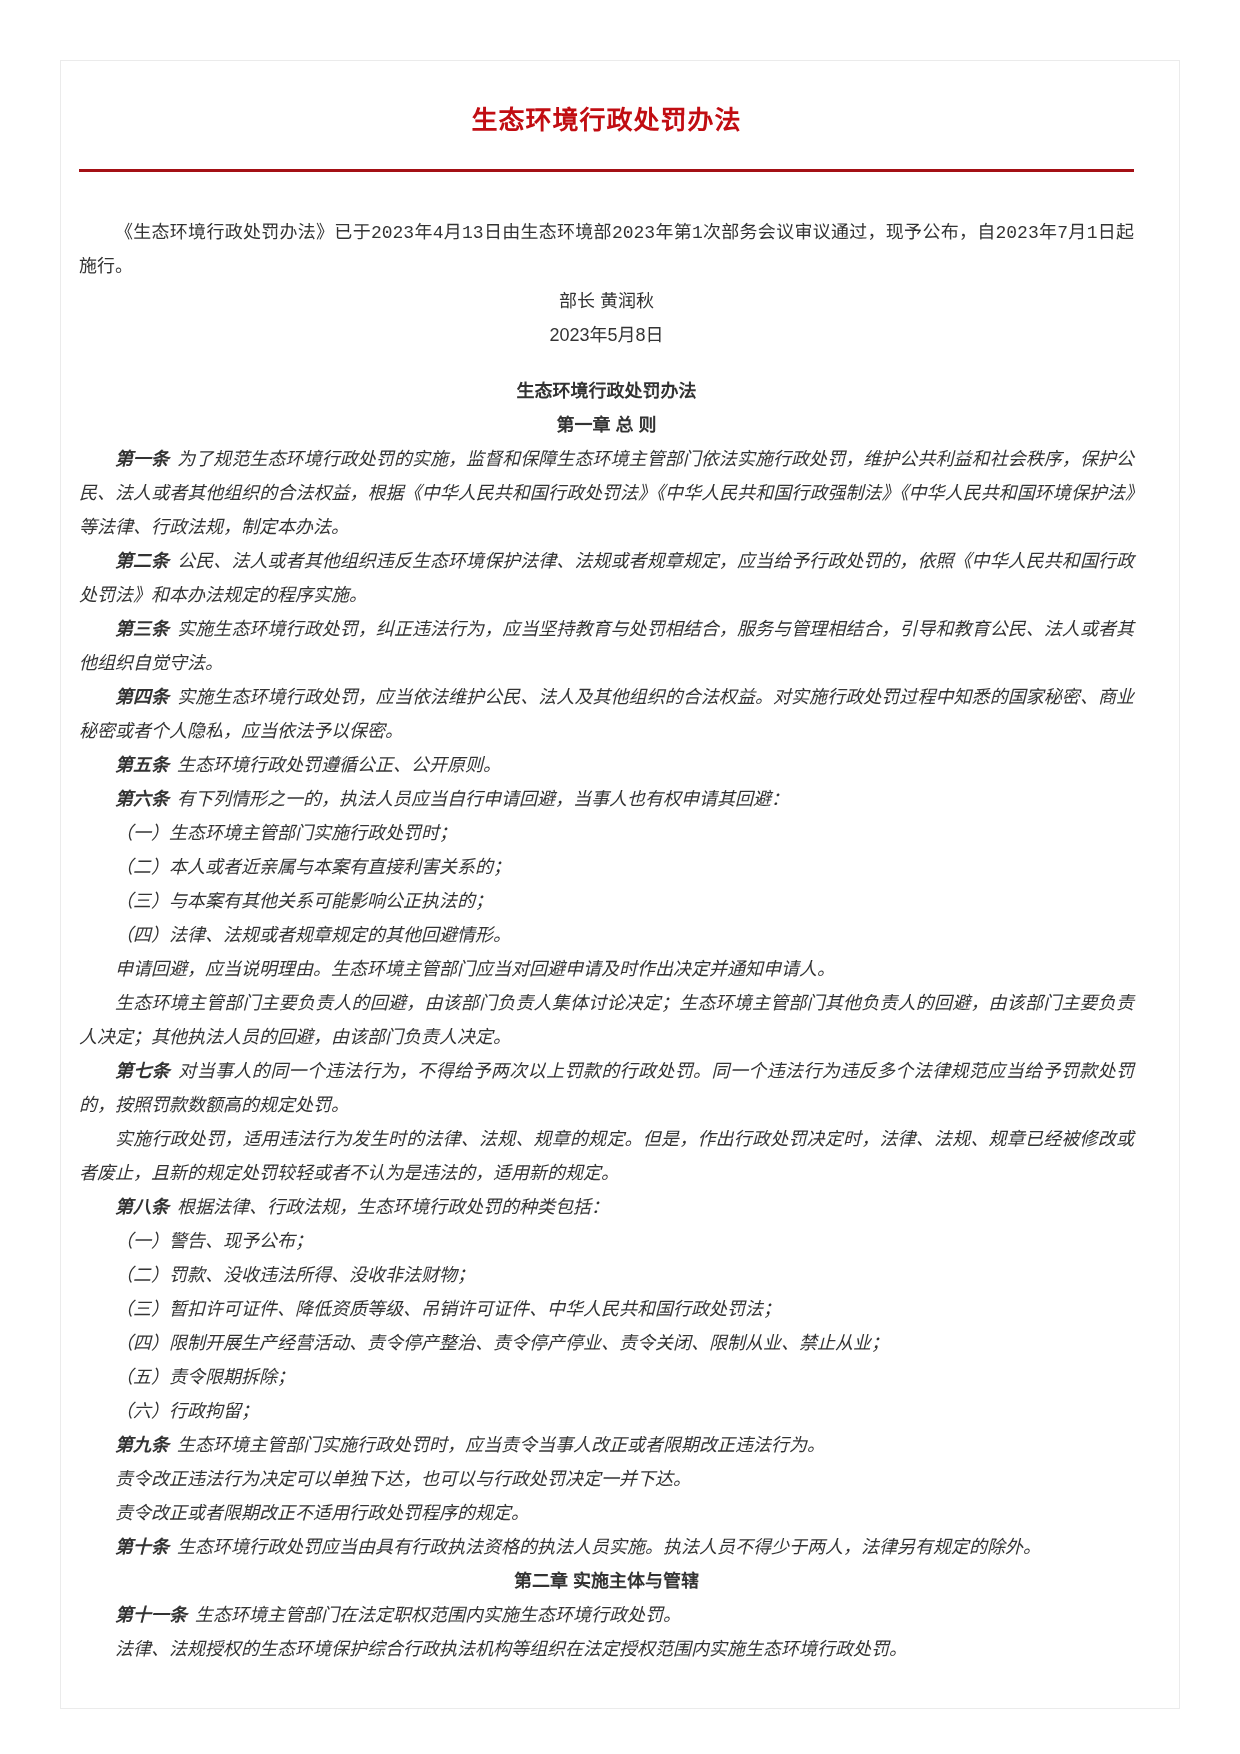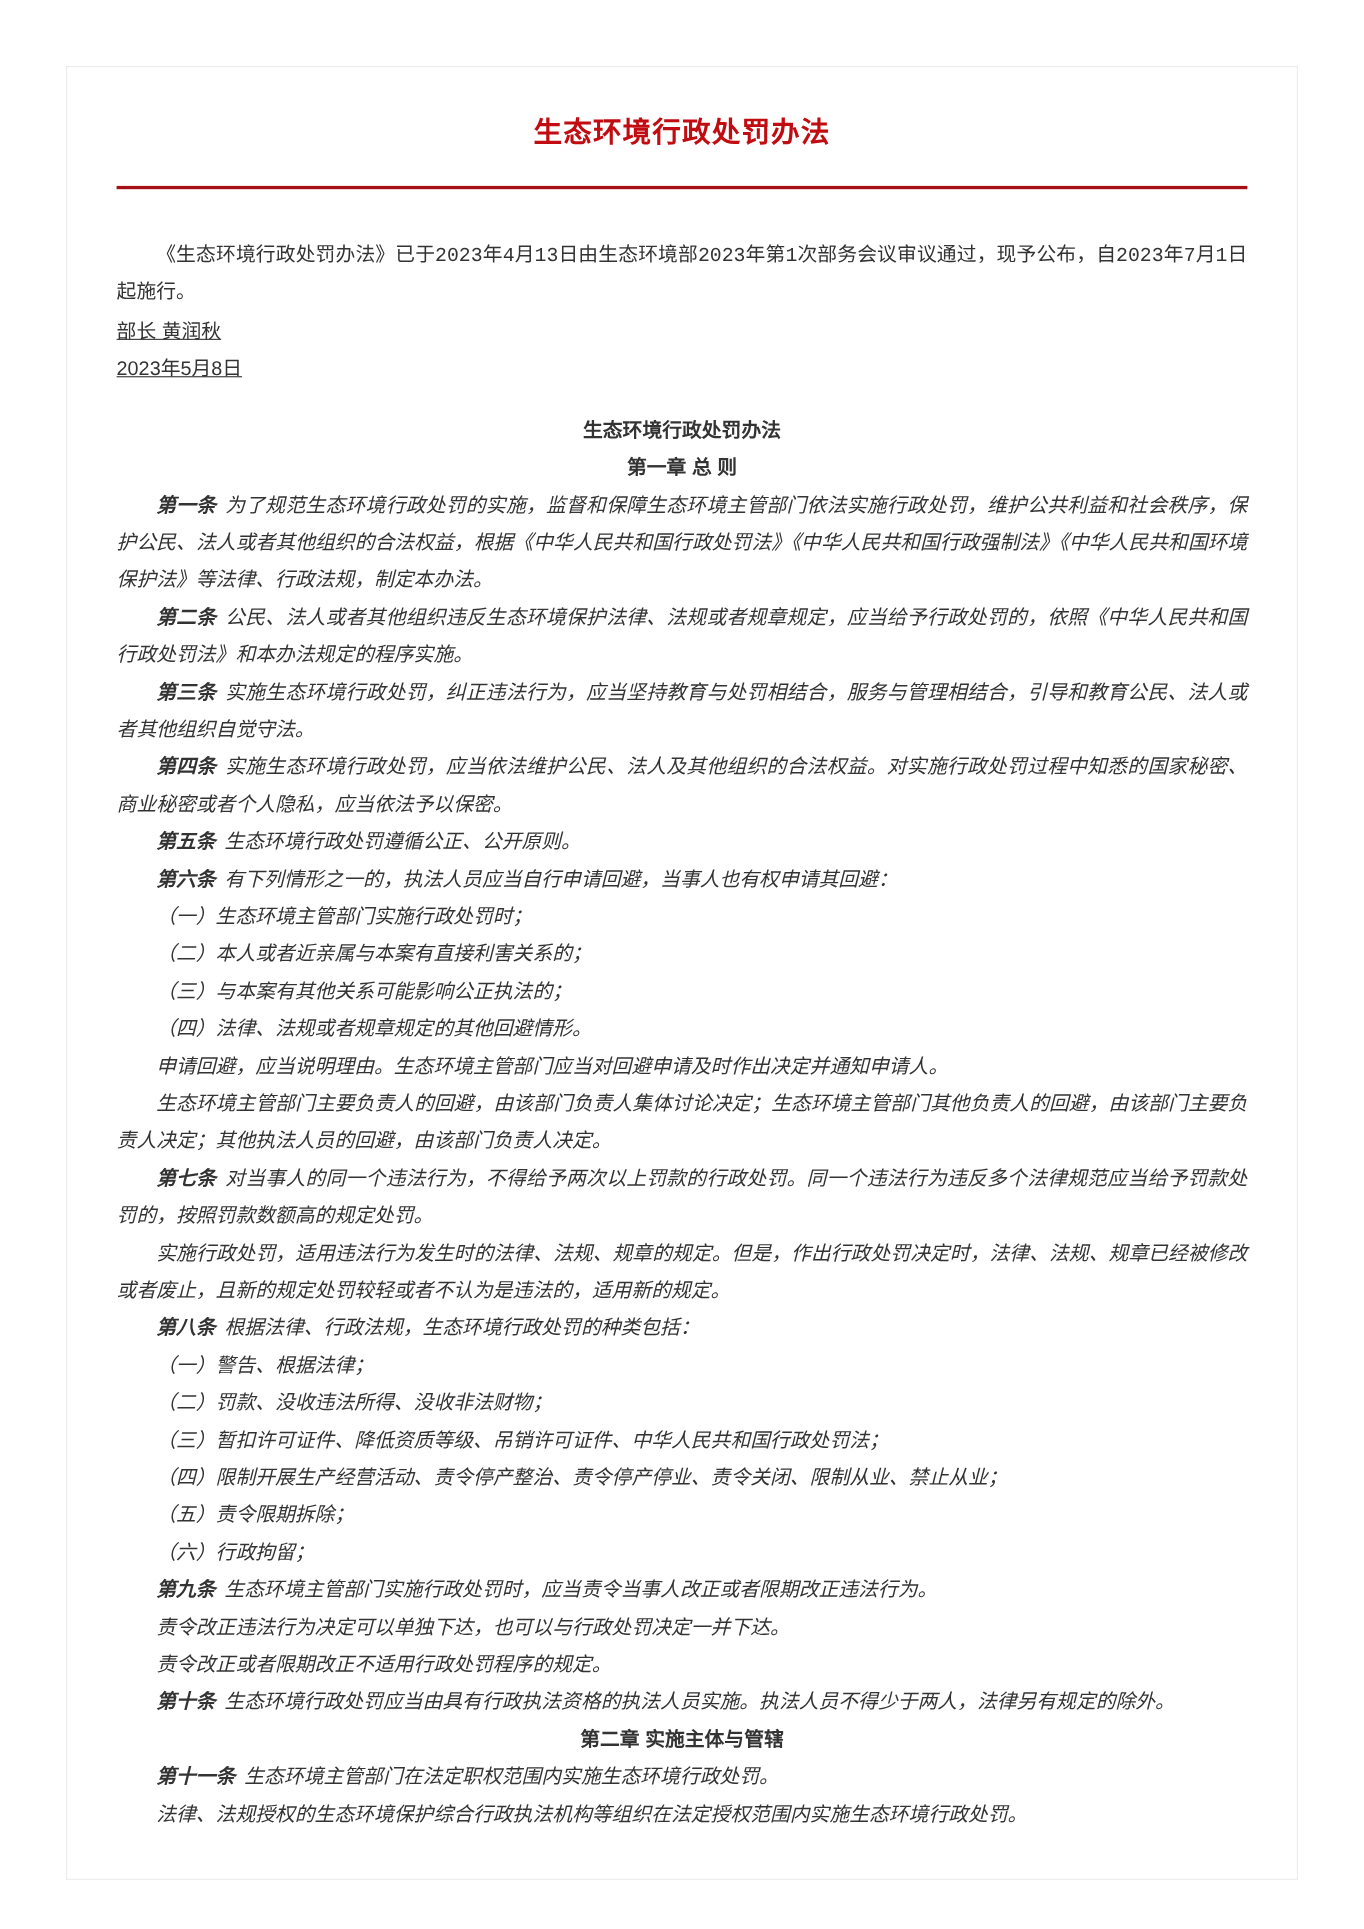--- a/index.html
+++ b/index.html
@@ -12,21 +12,21 @@
     width: 1240px;
     min-height: 1754px;
     background: #ffffff;
   }
   .page {
     box-sizing: border-box;
     width: 1120px;
     margin: 60px auto 0 auto;
     background: #ffffff;
     border: 1px solid #ebebeb;
-    padding: 34px 45px 42px 45px;
+    padding: 34px 45px 42px 18px;
     min-height: 1633px;
   }
   .page-title {
     margin: 0;
     padding-top: 8px;
     text-align: center;
     font-size: 26px;
     font-weight: 700;
     color: #c10d12;
     line-height: 34px;
@@ -44,22 +44,21 @@
     line-height: 34px;
   }
   .intro {
     margin: 44px 0 0 0;
     text-indent: 2em;
     text-align: justify;
     font-family: Liberation Mono, monospace;
   }
   .sign-line, .date-line {
     margin: 0;
-    text-align: left;
-    text-decoration: underline;
+    text-align: center;
   }
   .doc-body { margin: 0; }
   .doc-body .heading {
     margin: 0;
     font-size: 18px;
     font-weight: 700;
     text-align: center;
     line-height: 34px;
     color: #333333;
     text-indent: 0;
@@ -105,21 +104,21 @@
         <p><span class="article-no">第六条</span><span>有下列情形之一的，执法人员应当自行申请回避，当事人也有权申请其回避：</span></p>
         <p>（一）生态环境主管部门实施行政处罚时；</p>
         <p>（二）本人或者近亲属与本案有直接利害关系的；</p>
         <p>（三）与本案有其他关系可能影响公正执法的；</p>
         <p>（四）法律、法规或者规章规定的其他回避情形。</p>
         <p>申请回避，应当说明理由。生态环境主管部门应当对回避申请及时作出决定并通知申请人。</p>
         <p>生态环境主管部门主要负责人的回避，由该部门负责人集体讨论决定；生态环境主管部门其他负责人的回避，由该部门主要负责人决定；其他执法人员的回避，由该部门负责人决定。</p>
         <p><span class="article-no">第七条</span><span>对当事人的同一个违法行为，不得给予两次以上罚款的行政处罚。同一个违法行为违反多个法律规范应当给予罚款处罚的，按照罚款数额高的规定处罚。</span></p>
         <p>实施行政处罚，适用违法行为发生时的法律、法规、规章的规定。但是，作出行政处罚决定时，法律、法规、规章已经被修改或者废止，且新的规定处罚较轻或者不认为是违法的，适用新的规定。</p>
         <p><span class="article-no">第八条</span><span>根据法律、行政法规，生态环境行政处罚的种类包括：</span></p>
-        <p>（一）警告、根据法律；</p>
+        <p>（一）警告、现予公布；</p>
         <p>（二）罚款、没收违法所得、没收非法财物；</p>
         <p>（三）暂扣许可证件、降低资质等级、吊销许可证件、中华人民共和国行政处罚法；</p>
         <p>（四）限制开展生产经营活动、责令停产整治、责令停产停业、责令关闭、限制从业、禁止从业；</p>
         <p>（五）责令限期拆除；</p>
         <p>（六）行政拘留；</p>
         <p><span class="article-no">第九条</span><span>生态环境主管部门实施行政处罚时，应当责令当事人改正或者限期改正违法行为。</span></p>
         <p>责令改正违法行为决定可以单独下达，也可以与行政处罚决定一并下达。</p>
         <p>责令改正或者限期改正不适用行政处罚程序的规定。</p>
         <p><span class="article-no">第十条</span><span>生态环境行政处罚应当由具有行政执法资格的执法人员实施。执法人员不得少于两人，法律另有规定的除外。</span></p>
         <h2 class="heading">第二章 实施主体与管辖</h2>

